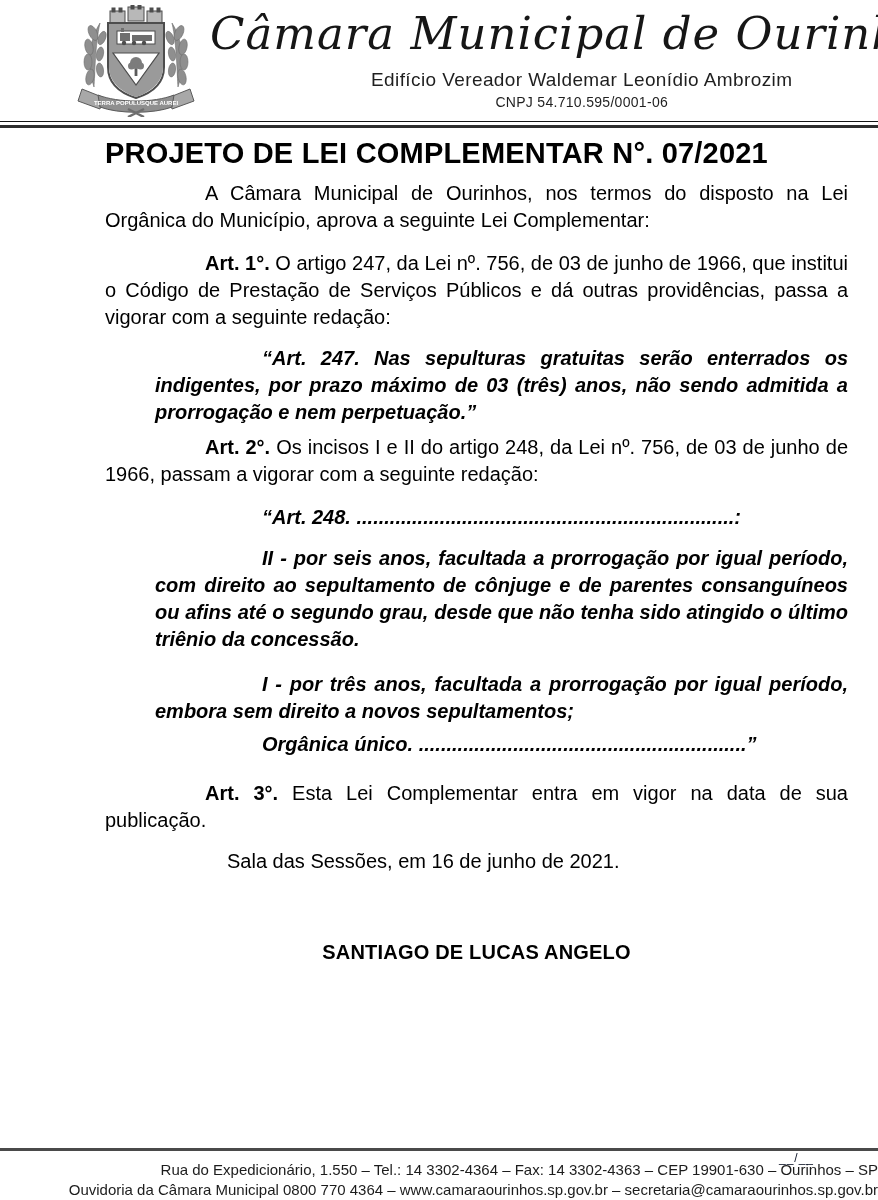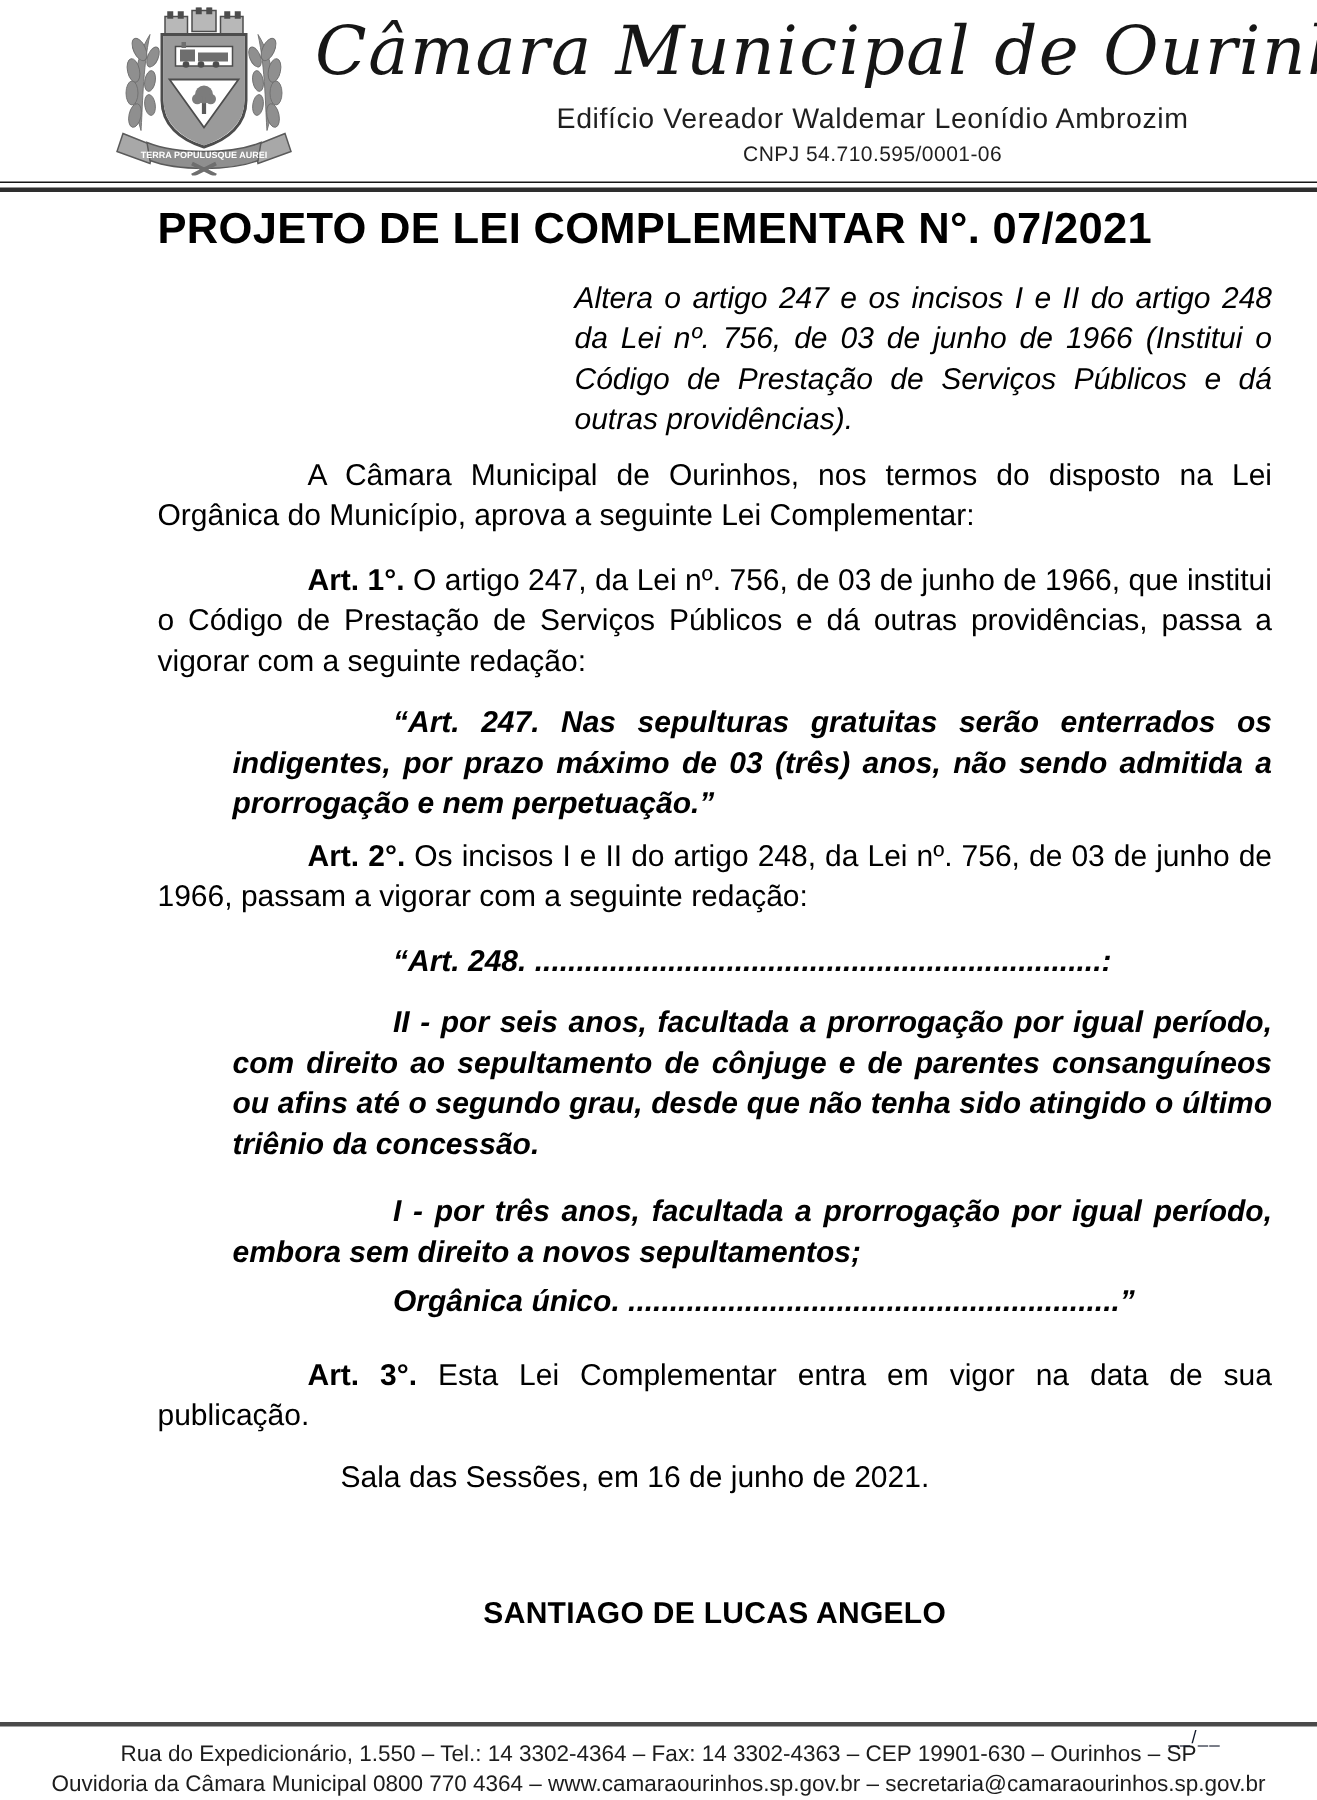--- a/index.html
+++ b/index.html
@@ -66,21 +66,21 @@
   .mt18 { margin-top: 18px; }
   .mt22 { margin-top: 22px; }
   .mt64 { margin-top: 64px; }
   
   .footer { position: absolute; left: 0; right: 0; bottom: 0; height: 52px; }
   .footer-rule { height: 3px; background: #4a4a4a; }
   .page-marker {
     position: absolute; top: 3px; right: 64px;
     font-size: 12px; letter-spacing: 1px; color: #0f172a;
   }
-  .footer-line { text-align: center; font-size: 15px; line-height: 20px; color: #1c1c1c; }
+  .footer-line { text-align: right; font-size: 15px; line-height: 20px; color: #1c1c1c; }
   .footer-line.first { margin-top: 9px; }
 </style>
 </head>
 <body>
 
 <div class="page">
 
   <div class="header">
     <svg class="crest" viewBox="0 0 148 112" aria-hidden="true">
 
@@ -159,21 +159,20 @@
 
   <div class="rule-double">
     <div class="rule-thin"></div>
     <div class="rule-thick"></div>
   </div>
 
   <div class="doc-main">
 
     <h1 class="doc-title">PROJETO DE LEI COMPLEMENTAR N°. 07/2021</h1>
 
-    <p class="epigraph">Altera o artigo 247 e os incisos I e II do artigo 248 da Lei nº. 756, de 03 de junho de 1966 (Institui o Código de Prestação de Serviços Públicos e dá outras providências).</p>
 
     <p class="body-p mt10">A Câmara Municipal de Ourinhos, nos termos do disposto na Lei Orgânica do Município, aprova a seguinte Lei Complementar:</p>
 
     <p class="body-p mt16"><b>Art. 1°.</b> <span>O artigo 247, da Lei nº. 756, de 03 de junho de 1966, que institui o Código de Prestação de Serviços Públicos e dá outras providências, passa a vigorar com a seguinte redação:</span></p>
 
     <p class="quote mt14">“Art. 247. Nas sepulturas gratuitas serão enterrados os indigentes, por prazo máximo de 03 (três) anos, não sendo admitida a prorrogação e nem perpetuação.”</p>
 
     <p class="body-p mt8"><b>Art. 2°.</b> <span>Os incisos I e II do artigo 248, da Lei nº. 756, de 03 de junho de 1966, passam a vigorar com a seguinte redação:</span></p>
 
     <p class="quote mt16">“Art. 248. ....................................................................:</p>

